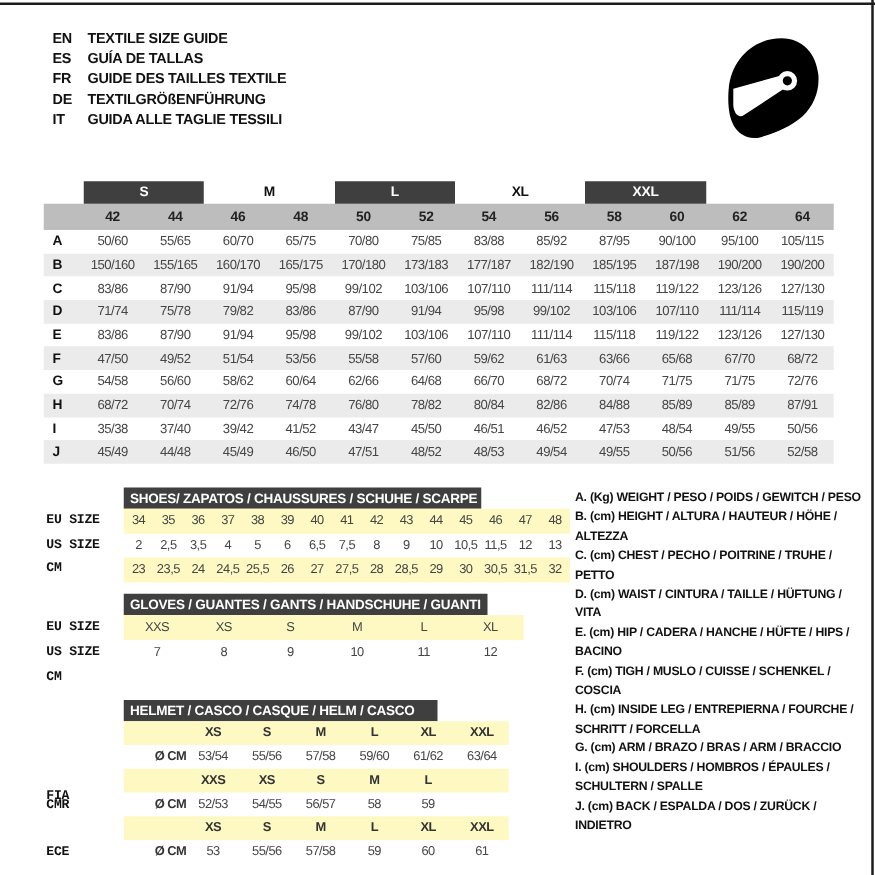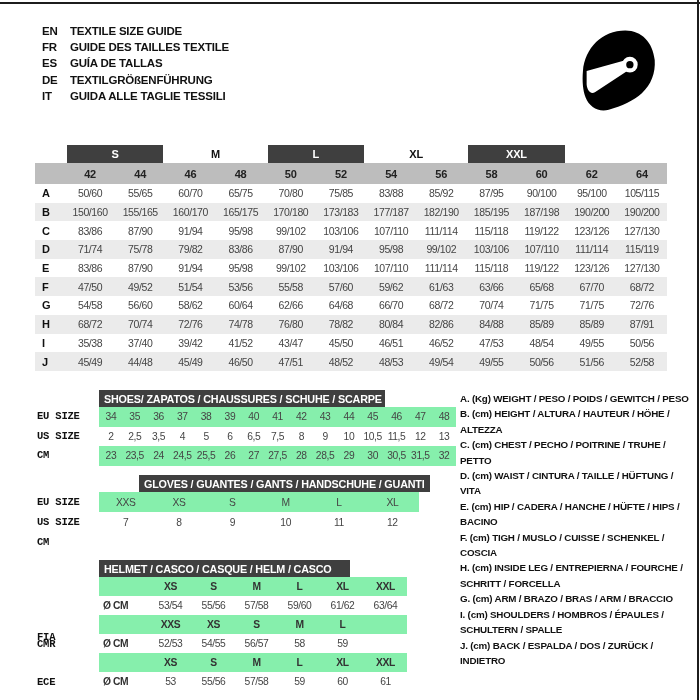--- a/index.html
+++ b/index.html
@@ -31,55 +31,55 @@
   .mt-row.striped { background:#ebebeb; }
   .row-label { font-weight:bold; font-size:11px; padding-left:7px; }
   .val-cell { text-align:center; font-size:10.5px; color:#454545; letter-spacing:-0.4px; }
 
   
   .sub-label { position:absolute; left:37px; font-weight:bold; font-size:10.5px; color:#111;font-family:Liberation Mono, monospace; }
   .sub-body { position:absolute; left:99px; }
   .sub-bar { height:17px; background:#3f3f3f; color:#fff; font-weight:bold; font-size:10.8px;
              display:flex; align-items:center; padding-left:5px; letter-spacing:-0.2px; }
   .sub-row { display:grid; align-items:center; }
-  .sub-row.striped { background:#86efac; }
+  .sub-row.striped { background:#fef9c3; }
   .sub-cell { text-align:center; font-size:10.3px; color:#454545; letter-spacing:-0.4px; }
   .sub-cell.hdr { font-weight:bold; color:#333; }
 
   .shoes-body { top:390px; width:357px; }
   .shoes-row { grid-template-columns:repeat(15,1fr); height:19.5px; }
   .gloves-body { top:475px; width:320px; }
   .gloves-row { grid-template-columns:repeat(6,1fr); height:20px; }
   .helmet-body { top:560px; width:308px; }
   .helmet-row { grid-template-columns:50px repeat(6,1fr); height:19px; }
-  .diam-cell { font-weight:bold; color:#333; font-size:10.3px; text-align:left; padding-left:4px; }
+  .diam-cell { font-weight:bold; color:#333; font-size:10.3px; text-align:right; padding-left:4px; }
 
   
   .legend { position:absolute; left:460px; top:391px; width:234px; }
   .legend-item { font-weight:bold; font-size:9.8px; line-height:15.4px; color:#111; letter-spacing:-0.2px; }
 </style>
 </head>
 <body>
 
 <div class="page">
   <div class="border-top"></div>
   <div class="border-right"></div>
 
   <div class="languages">
     <div class="lang-row">
       <span class="lang-code">EN</span>
       <span>TEXTILE SIZE GUIDE</span>
     </div>
     <div class="lang-row">
+      <span class="lang-code">ES</span>
+      <span>GUÍA DE TALLAS</span>
+    </div>
+    <div class="lang-row">
       <span class="lang-code">FR</span>
       <span>GUIDE DES TAILLES TEXTILE</span>
-    </div>
-    <div class="lang-row">
-      <span class="lang-code">ES</span>
-      <span>GUÍA DE TALLAS</span>
     </div>
     <div class="lang-row">
       <span class="lang-code">DE</span>
       <span>TEXTILGRÖßENFÜHRUNG</span>
     </div>
     <div class="lang-row">
       <span class="lang-code">IT</span>
       <span>GUIDA ALLE TAGLIE TESSILI</span>
     </div>
   </div>
@@ -329,21 +329,21 @@
           <div class="sub-cell">31,5</div>
           <div class="sub-cell">32</div>
         </div>
       </div>
   </div>
 
   <div class="sub-label" style="top:496px;">EU SIZE</div>
   <div class="sub-label" style="top:516px;">US SIZE</div>
   <div class="sub-label" style="top:536px;">CM</div>
   <div class="sub-body gloves-body">
-    <div class="sub-bar" style="width:286px;margin-left:40px;">GLOVES / GUANTES / GANTS / HANDSCHUHE / GUANTI</div>
+    <div class="sub-bar" style="width:286px;">GLOVES / GUANTES / GANTS / HANDSCHUHE / GUANTI</div>
     <div>
         <div class="sub-row gloves-row striped">
           <div class="sub-cell">XXS</div>
           <div class="sub-cell">XS</div>
           <div class="sub-cell">S</div>
           <div class="sub-cell">M</div>
           <div class="sub-cell">L</div>
           <div class="sub-cell">XL</div>
         </div>
         <div class="sub-row gloves-row">

